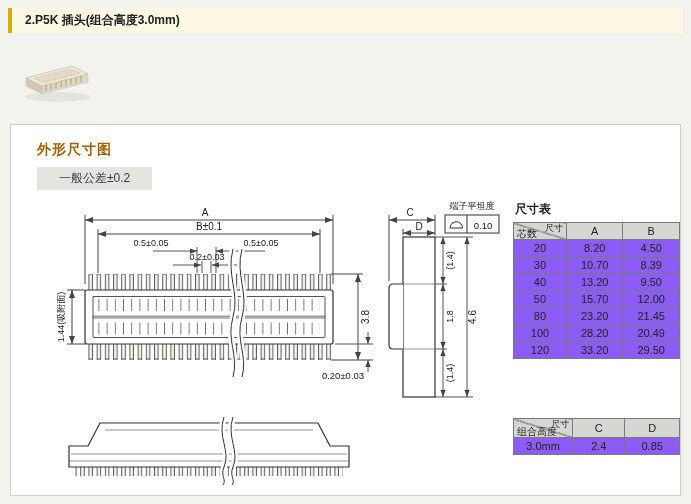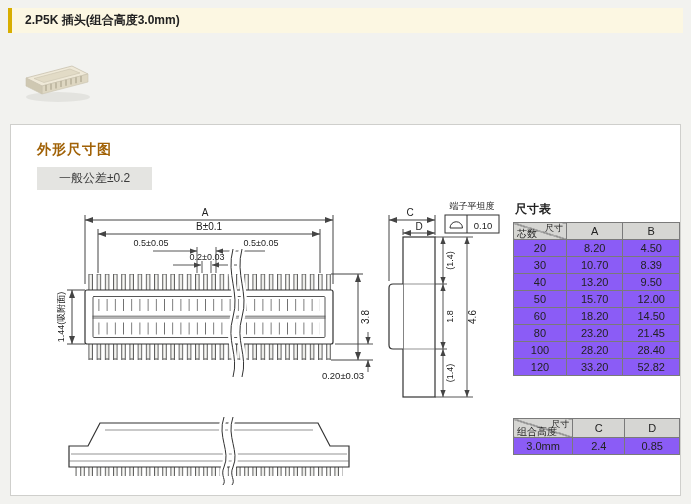--- a/index.html
+++ b/index.html
@@ -260,38 +260,33 @@
         <td>40</td>
         <td>13.20</td>
         <td>9.50</td>
       </tr>
       <tr>
         <td>50</td>
         <td>15.70</td>
         <td>12.00</td>
       </tr>
       <tr>
-        <td>60</td>
-        <td>18.20</td>
-        <td>14.50</td>
-      </tr>
-      <tr>
         <td>80</td>
         <td>23.20</td>
         <td>21.45</td>
       </tr>
       <tr>
         <td>100</td>
         <td>28.20</td>
-        <td>28.40</td>
+        <td>20.49</td>
       </tr>
       <tr>
         <td>120</td>
         <td>33.20</td>
-        <td>52.82</td>
+        <td>29.50</td>
       </tr>
     </tbody>
   </table>
 
   <table class="height-table">
     <thead>
       <tr>
         <th class="diag h-diag">
           <span class="tr-lab">尺寸</span>
           <span class="bl-lab">组合高度</span>

